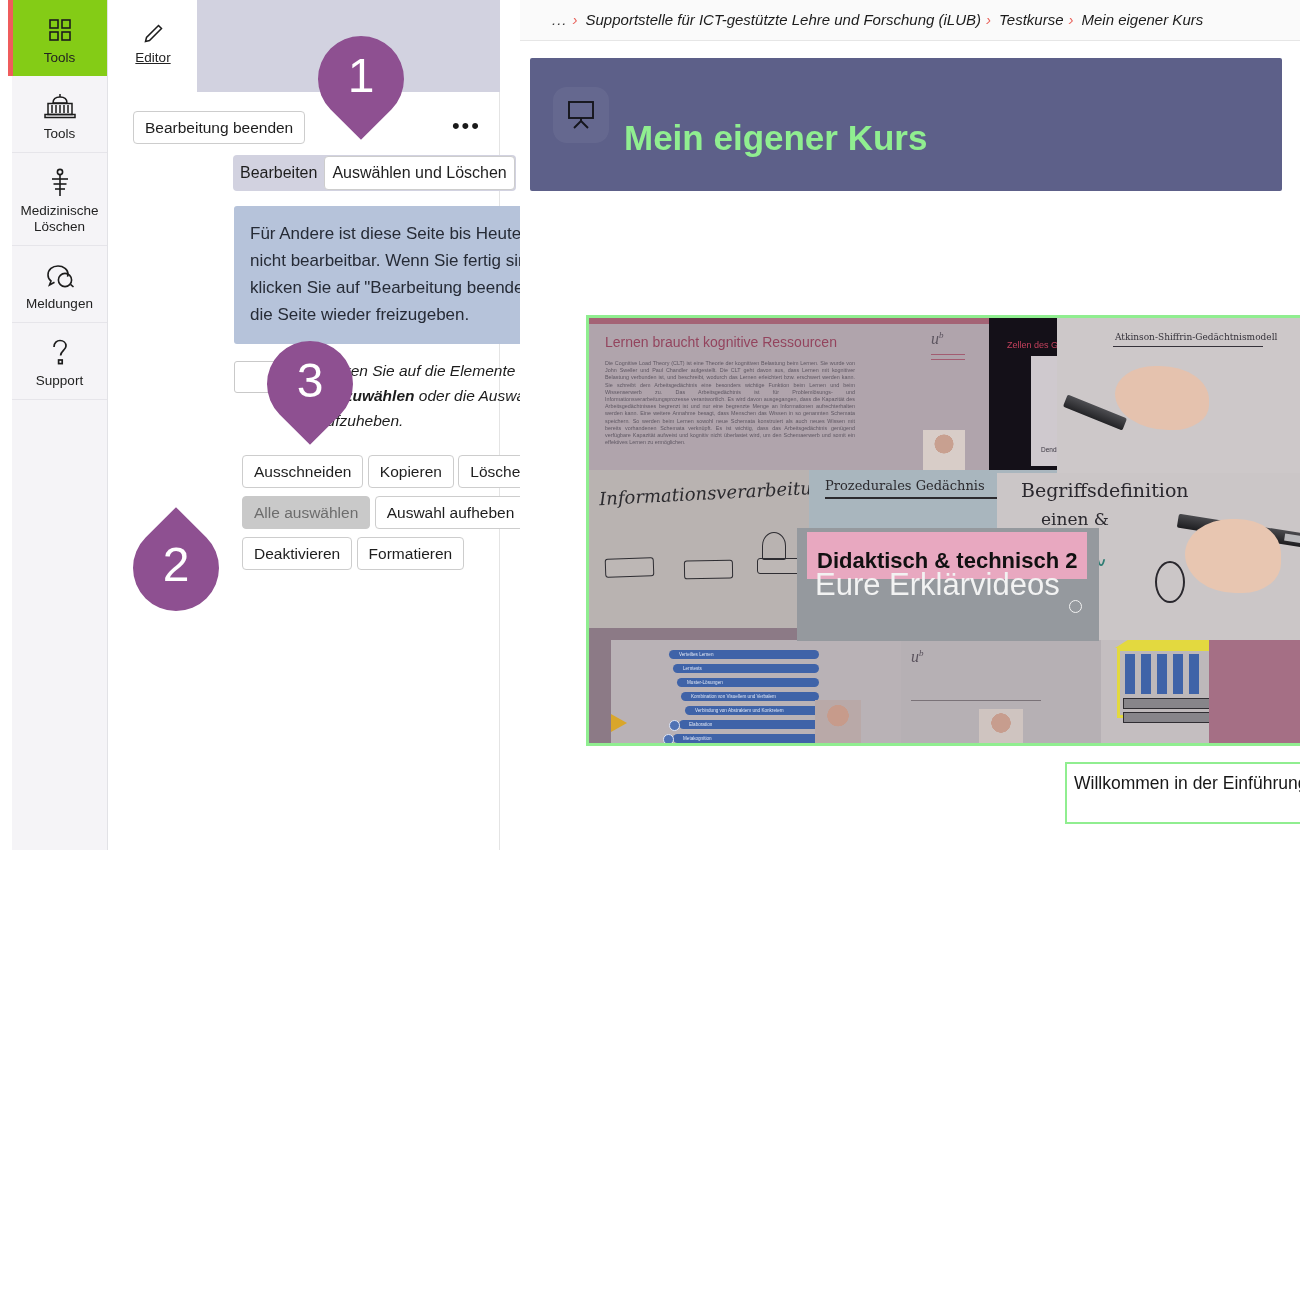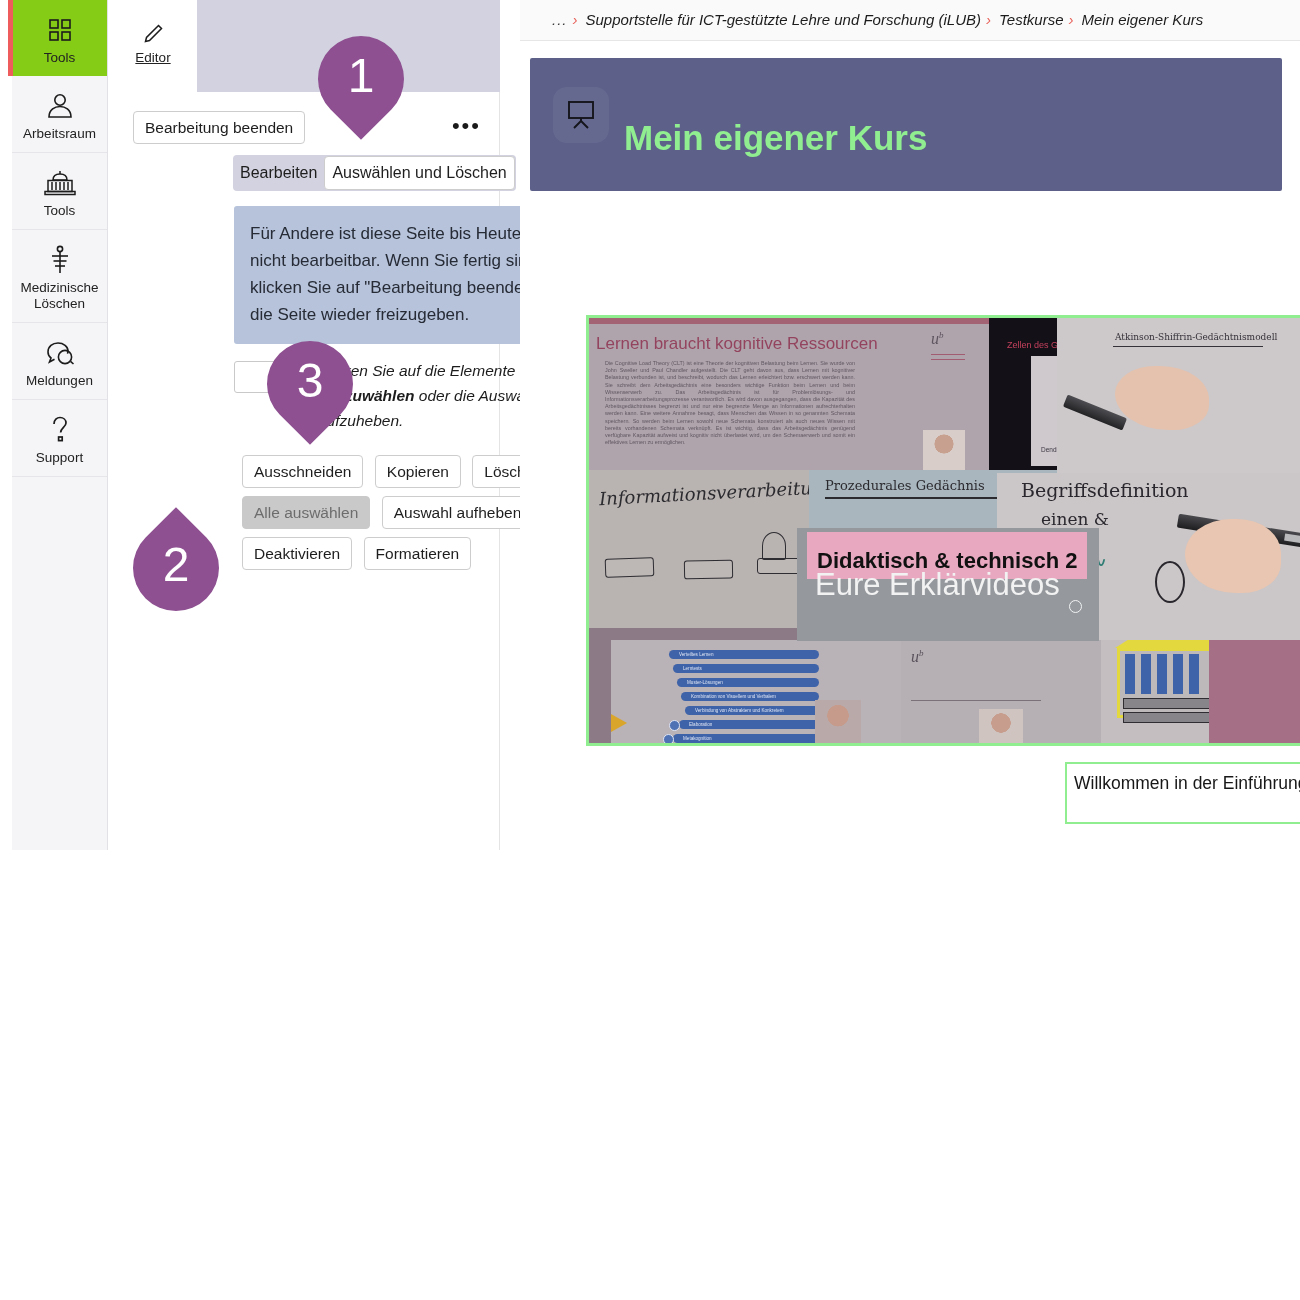--- a/index.html
+++ b/index.html
@@ -211,21 +211,21 @@
   
   #action-buttons {
     position: absolute;
     left: 133px; top: 455px;
     width: 360px;
   }
   #action-buttons .btnrow {
     margin-bottom: 8px;
     white-space: nowrap;
   }
-  #action-buttons .gbtn { margin-right: 7px; position: static; }
+  #action-buttons .gbtn { position: static; }
   .gbtn.disabled {
     background: #c9c9c9;
     border-color: #c9c9c9;
     color: #6d6d6d;
     cursor: default;
   }
 
   
   .pin {
     position: absolute;
@@ -326,22 +326,22 @@
   }
   .mosaic { position: absolute; overflow: hidden; }
 
   
   #m-slide1 {
     left: 0; top: 0; width: 400px; height: 152px;
     background: #b0a4ac;
   }
   #m-slide1 .s-bar { position:absolute; left:0; top:0; width:100%; height:6px; background:#9a2d49; opacity:.55;}
   #m-slide1 .s-title {
-    position: absolute; left: 7px; top: 16px;
-    font-size: 17px; color: #8e3350; opacity:.85;
+    position: absolute; left: 16px; top: 16px;
+    font-size: 14px; color: #8e3350; opacity:.85;
   }
   #m-slide1 .s-body {
     position: absolute; left: 16px; top: 42px; width: 250px;
     font-size: 5.4px; line-height: 7.2px; color: #4a4450; opacity:.8;
     text-align: justify;
   }
   #m-slide1 .s-logo {
     position: absolute; right: 24px; top: 12px;
     font-size: 16px; font-style: italic; color:#5d5560; font-family:"Liberation Serif", serif;
   }
@@ -546,29 +546,20 @@
         <svg width="26" height="26" viewBox="0 0 26 26" fill="none" stroke="#1c1c1c" stroke-width="1.6">
           <rect x="3" y="3" width="8" height="8"></rect>
             <rect x="15" y="3" width="8" height="8"></rect>
           <rect x="3" y="15" width="8" height="8"></rect>
             <rect x="15" y="15" width="8" height="8"></rect>
         </svg>
       </span>
       <span class="rail-label">Tools</span>
     </div>
 
-    <div class="rail-item">
-      <span class="rail-icon">
-        <svg width="30" height="28" viewBox="0 0 30 28" fill="none" stroke="#1c1c1c" stroke-width="1.6">
-          <circle cx="15" cy="8" r="5.2"></circle>
-          <path d="M4 25 C4 17.5 10 14.5 15 14.5 C20 14.5 26 17.5 26 25 Z"></path>
-        </svg>
-      </span>
-      <span class="rail-label">Arbeitsraum</span>
-    </div>
 
     <div class="rail-item">
       <span class="rail-icon">
         <svg width="34" height="26" viewBox="0 0 34 26" fill="none" stroke="#1c1c1c" stroke-width="1.5">
           <path d="M17 1 L17 4"></path>
           <path d="M10 10 C10 6 13 4 17 4 C21 4 24 6 24 10 Z"></path>
           <rect x="5" y="10.5" width="24" height="11"></rect>
           <path d="M9 12 L9 20 M13 12 L13 20 M17 12 L17 20 M21 12 L21 20 M25 12 L25 20"></path>
           <rect x="2" y="21.5" width="30" height="3"></rect>
         </svg>

